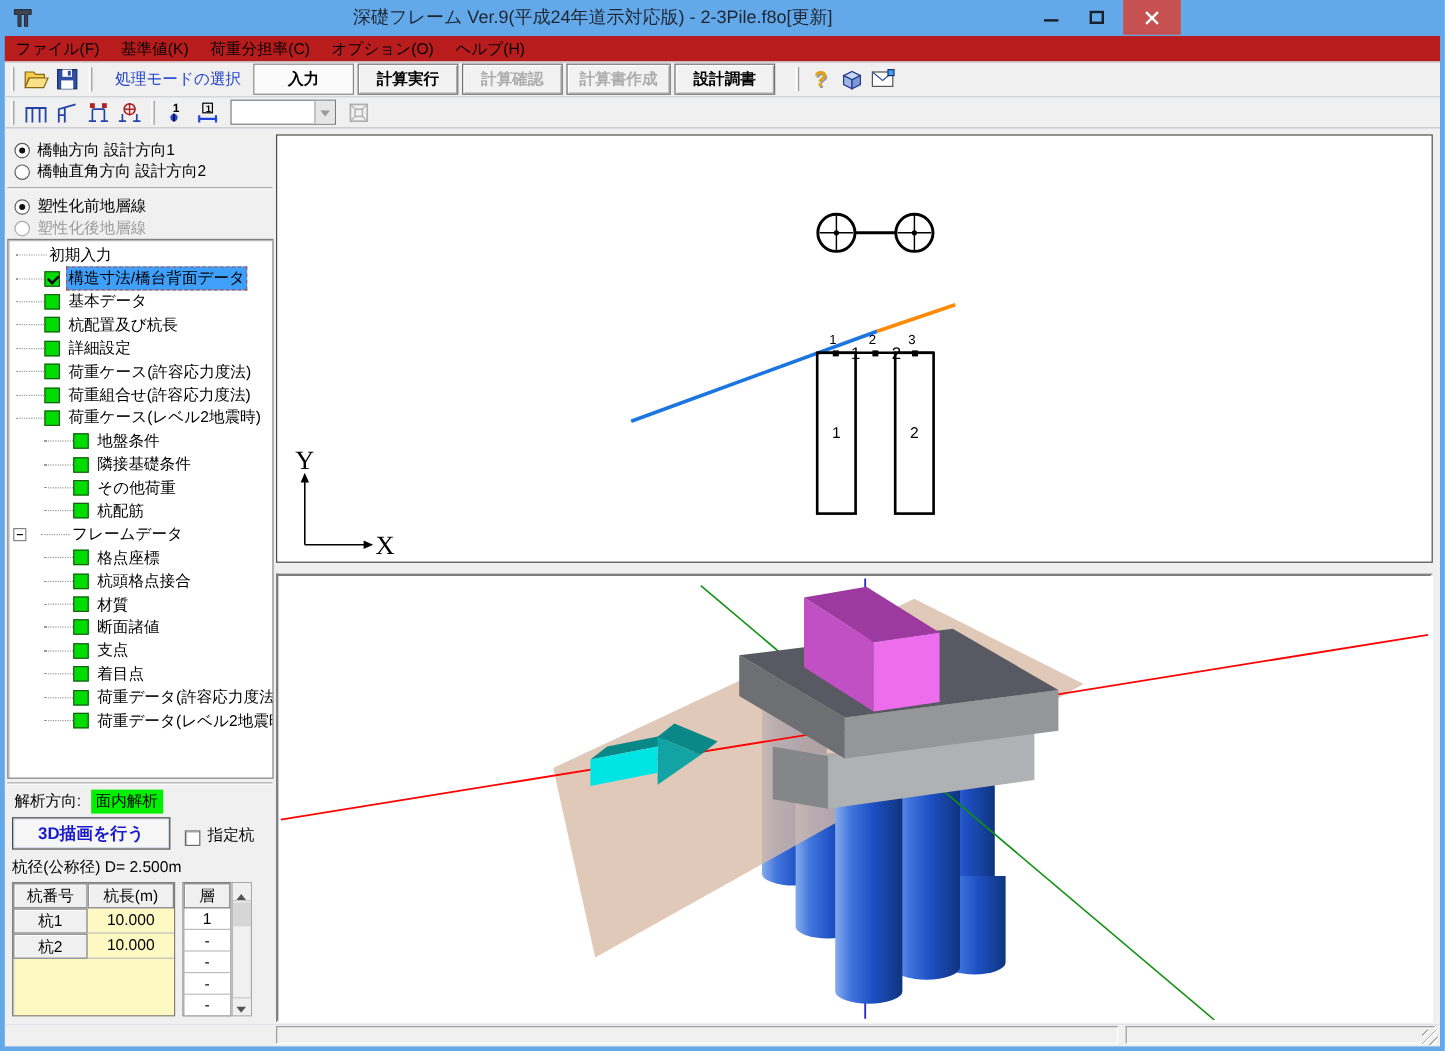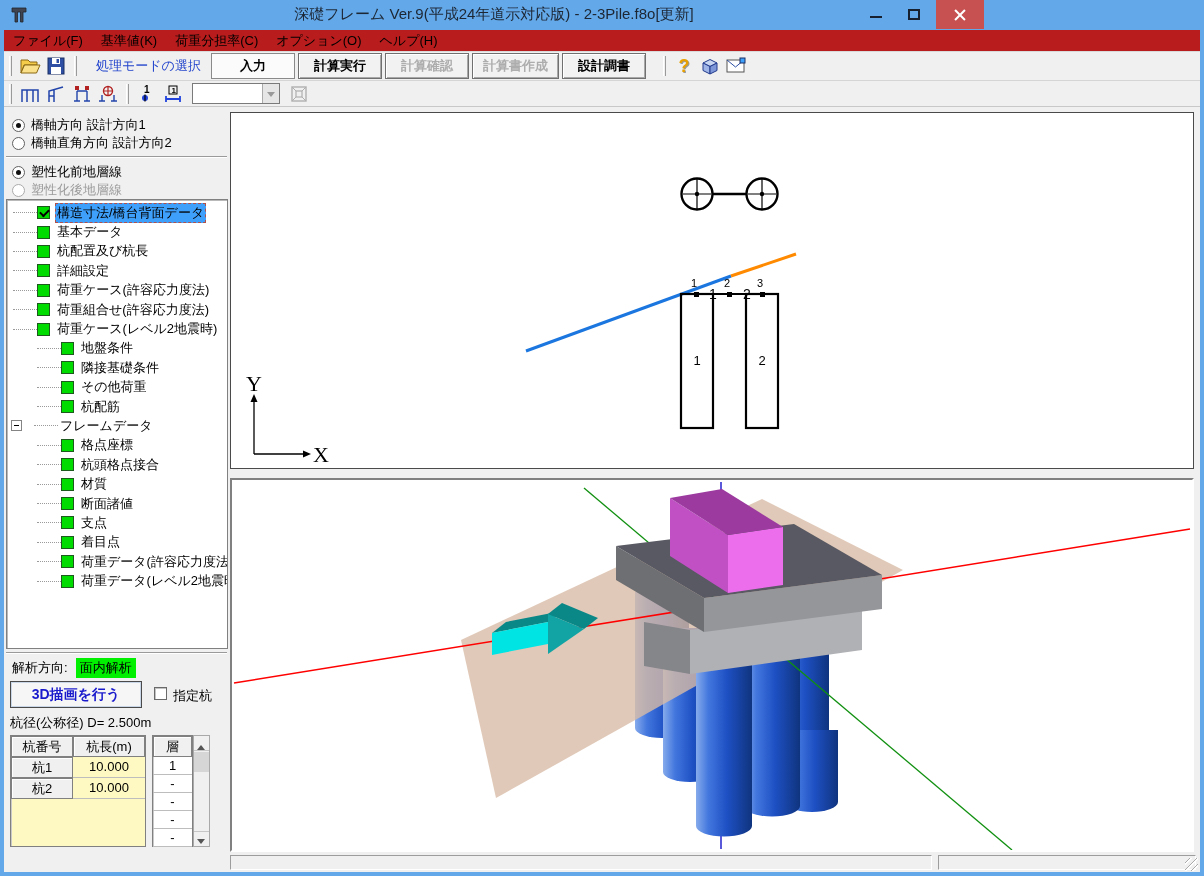--- a/index.html
+++ b/index.html
@@ -53,21 +53,21 @@
 .sq { flex:none; width:13px; height:13px; background:#00DC00; border:1px solid #1e5a1e; margin-right:5px; position:relative; }
 .sq.chk::after { content:""; position:absolute; left:2px; top:2px; width:7px; height:4px; border-left:2px solid #000; border-bottom:2px solid #000; transform:rotate(-45deg); }
 .gb { flex:none; width:11px; height:11px; background:#fff; border:1px solid #848484; margin:0 6px 0 4px; position:relative; }
 .gb::after { content:""; position:absolute; left:2px; right:2px; top:4px; border-top:1px solid #000; }
 .lbl { white-space:nowrap; padding:1px 2px; }
 .lbl.sel { background:#3FA0FB; border:1px dashed #B0504A; padding:0 1px; }
 
 .an-row { position:absolute; left:8px; top:551px; display:flex; align-items:center; }
 .an-val { background:#00F000; padding:1px 4px; margin-left:8px; }
 .btn3d { position:absolute; left:6px; top:574px; width:132px; height:27px; background:#F6F6F6; border:1px solid #4a4a4a; box-shadow:inset 0 0 0 1px #c9d6e8; color:#1A1ACD; font-weight:bold; font-size:14px; text-align:center; line-height:25px; }
-.chk-row { position:absolute; left:150px; top:580px; display:flex; align-items:flex-start; }
+.chk-row { position:absolute; left:150px; top:580px; display:flex; align-items:flex-end; }
 .checkbox { width:13px; height:13px; background:#fff; border:1px solid #6a6a6a; box-shadow:inset 1px 1px 0 #c2c2c2; margin-right:6px; }
 .diam { position:absolute; left:6px; top:607px; }
 
 .ptable { position:absolute; left:6px; top:628px; width:136px; height:112px; background:#fef9c3; border:1px solid #808080; box-shadow:inset 1px 1px 0 #c9c9c9; }
 .prow { display:flex; height:21px; }
 .pcell-h, .pcell-l { background:#F0F0F0; border:1px solid #808080; box-shadow:inset 1px 1px 0 #fff; text-align:center; line-height:19px; }
 .pcell-h.c1,.pcell-l { width:62px; flex:none; }
 .pcell-h.c2 { flex:1; }
 .pcell-v { flex:1; text-align:center; line-height:20px; border-bottom:1px solid #BDBDBD; }
 .ltable { position:absolute; left:148px; top:628px; width:41px; height:112px; background:#fff; border:1px solid #808080; box-shadow:inset 1px 1px 0 #c9c9c9; }
@@ -231,20 +231,24 @@
     <span class="radio on"></span>
     <span>塑性化前地層線</span>
   </div>
   <div class="radio-row" style="top:75px">
     <span class="radio dis"></span>
     <span class="dis-text">塑性化後地層線</span>
   </div>
 
   <div class="tree">
     <div class="ti">
+        <span class="g gp"></span>
+        <span class="lbl">初期入力</span>
+      </div>
+    <div class="ti">
         <span class="g g1"></span>
         <span class="sq chk"></span>
         <span class="lbl sel">構造寸法/橋台背面データ</span>
       </div>
     <div class="ti">
         <span class="g g1"></span>
         <span class="sq"></span>
         <span class="lbl">基本データ</span>
       </div>
     <div class="ti">

